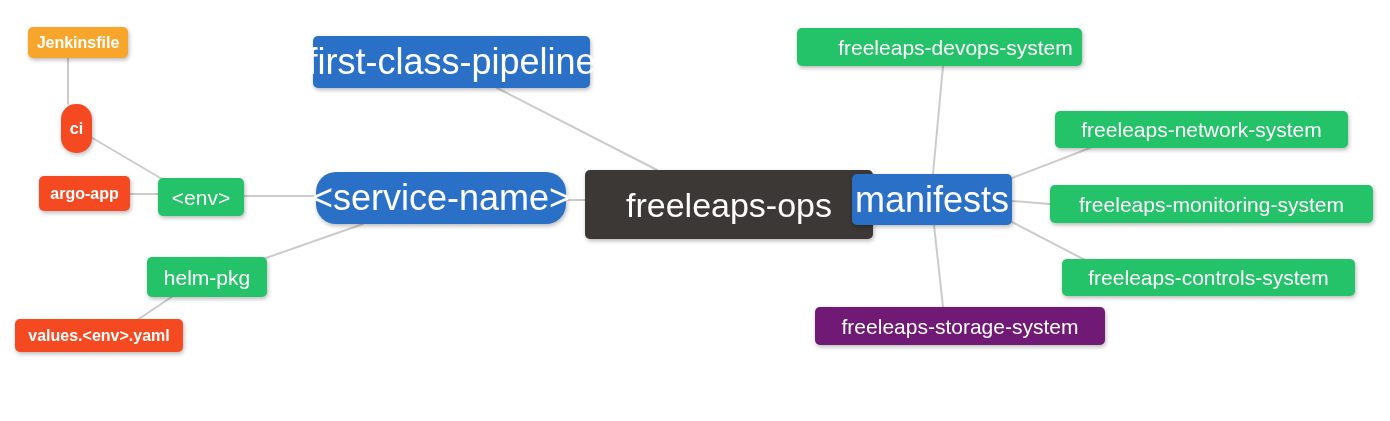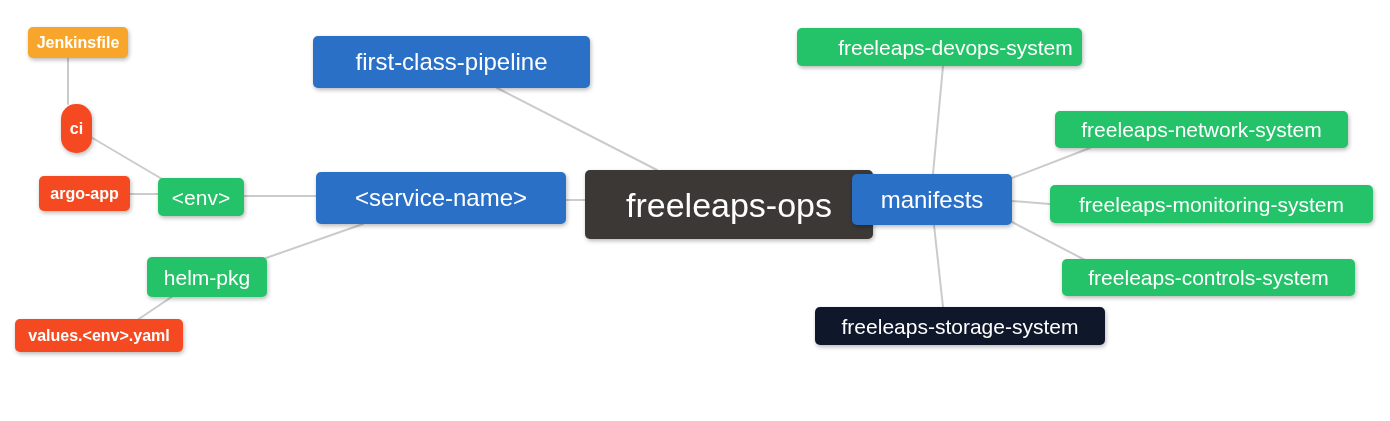--- a/index.html
+++ b/index.html
@@ -13,21 +13,21 @@
     border-radius:5px;
     box-shadow:1px 2px 4px rgba(0,0,0,0.28);
     box-sizing:border-box;
     white-space:nowrap;
     cursor:pointer;
     user-select:none;
     line-height:1;
   }
   .n-sm{font-size:16px;font-weight:700;margin-left:8px;}
   .n-md{font-size:21px;font-weight:400;}
-  .n-lg{font-size:24px;font-weight:400;}
+  .n-lg{font-size:36px;font-weight:400;}
   .n-xl{font-size:34px;font-weight:400;}
 </style>
 </head>
 <body>
 
 <div class="canvas">
   <svg class="edges-layer" viewBox="0 0 1390 421" xmlns="http://www.w3.org/2000/svg">
       <line x1="68" y1="58" x2="68" y2="104" stroke="#CBCBCB" stroke-width="2" stroke-linecap="round"></line>
       <line x1="84" y1="133" x2="162" y2="179" stroke="#CBCBCB" stroke-width="2" stroke-linecap="round"></line>
       <line x1="122" y1="194" x2="158" y2="194" stroke="#CBCBCB" stroke-width="2" stroke-linecap="round"></line>
@@ -57,37 +57,37 @@
     </div>
     <div class="node n-md" style="left: 147px; top: 257px; width: 120px; height: 40px; background: rgb(37, 195, 105);">
       <span>helm-pkg</span>
     </div>
     <div class="node n-sm" style="left: 7px; top: 319px; width: 168px; height: 33px; background: rgb(245, 74, 33);">
       <span>values.&lt;env&gt;.yaml</span>
     </div>
     <div class="node n-lg" style="left: 313px; top: 36px; width: 277px; height: 52px; background: rgb(42, 112, 198);">
       <span>first-class-pipeline</span>
     </div>
-    <div class="node n-lg" style="left: 316px; top: 172px; width: 250px; height: 52px; background: rgb(42, 112, 198);">
+    <div class="node n-lg" style="left: 316px; top: 172px; width: 250px; height: 52px; background: rgb(42, 112, 198); border-radius: 20px;">
       <span>&lt;service-name&gt;</span>
     </div>
     <div class="node n-xl" style="left: 585px; top: 170px; width: 288px; height: 69px; background: rgb(59, 56, 54);">
       <span>freeleaps-ops</span>
     </div>
     <div class="node n-lg" style="left: 852px; top: 174px; width: 160px; height: 51px; background: rgb(42, 112, 198); text-align: center;">
       <span>manifests</span>
     </div>
     <div class="node n-md" style="left: 797px; top: 28px; width: 285px; height: 38px; background: rgb(37, 195, 105); padding-left: 32px;">
       <span>freeleaps-devops-system</span>
     </div>
     <div class="node n-md" style="left: 1055px; top: 111px; width: 293px; height: 37px; background: rgb(37, 195, 105);">
       <span>freeleaps-network-system</span>
     </div>
     <div class="node n-md" style="left: 1050px; top: 185px; width: 323px; height: 38px; background: rgb(37, 195, 105);">
       <span>freeleaps-monitoring-system</span>
     </div>
     <div class="node n-md" style="left: 1062px; top: 259px; width: 293px; height: 37px; background: rgb(37, 195, 105);">
       <span>freeleaps-controls-system</span>
     </div>
-    <div class="node n-md" style="left: 815px; top: 307px; width: 290px; height: 38px; background: #0f172a;">
+    <div class="node n-md" style="left: 815px; top: 307px; width: 290px; height: 38px; background: #701a75;">
       <span>freeleaps-storage-system</span>
     </div>
   </div>
 
 </body></html>

